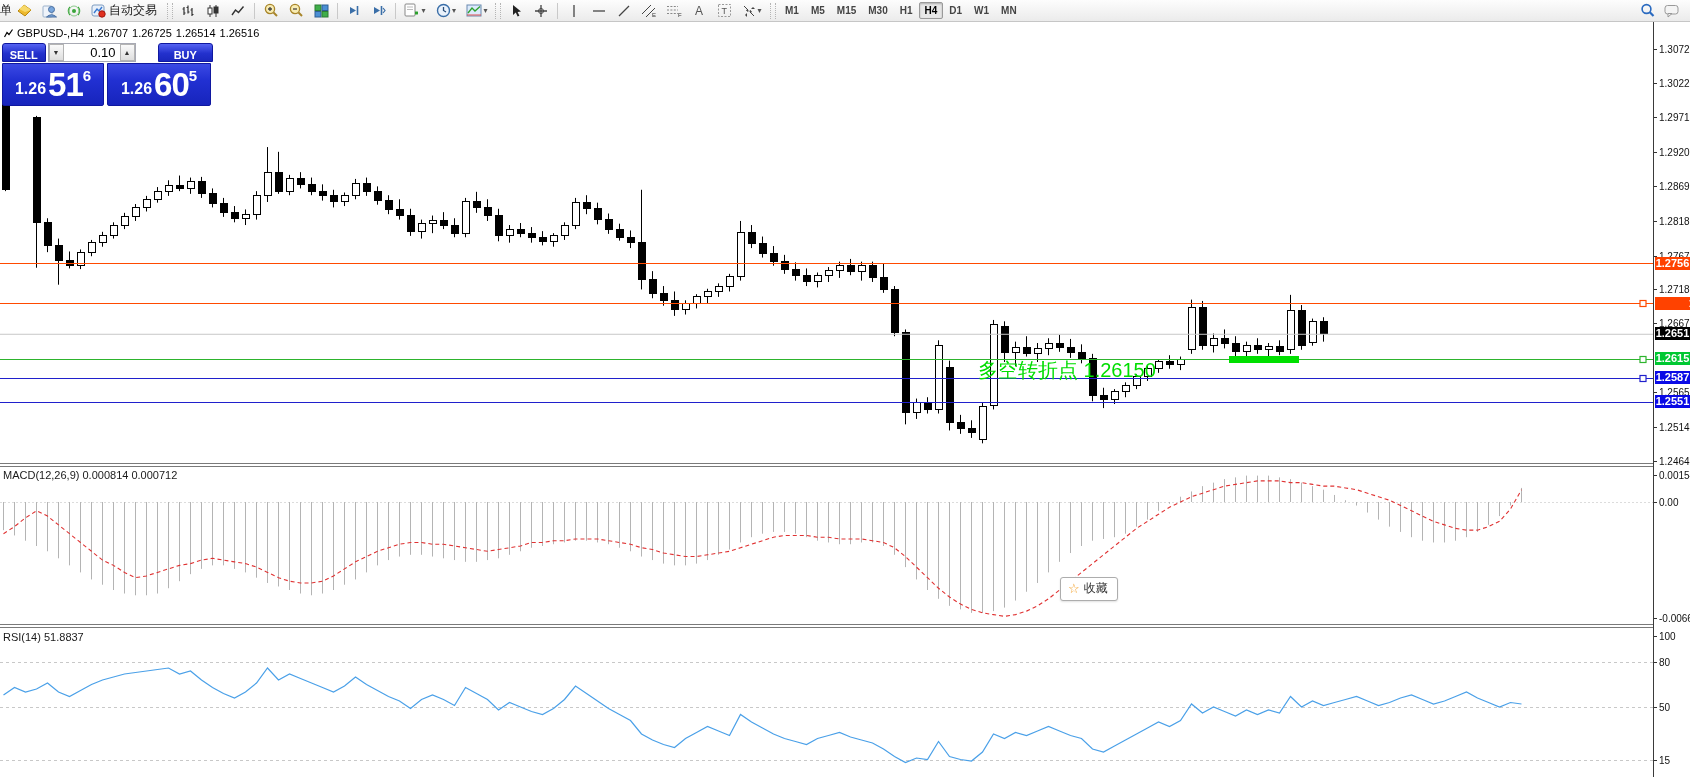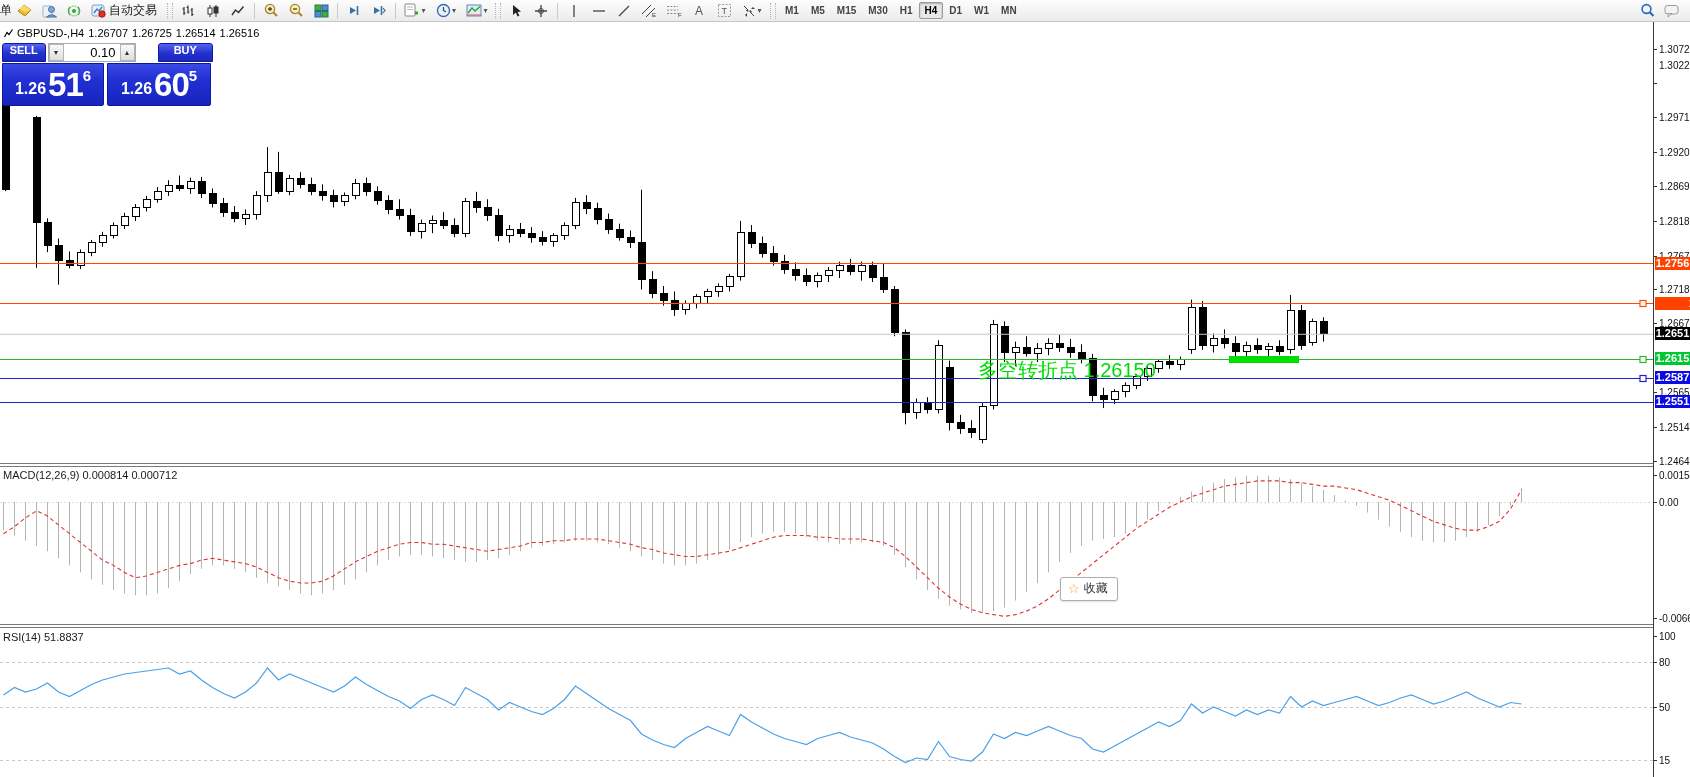--- a/index.html
+++ b/index.html
@@ -28,21 +28,21 @@
   #axis{position:absolute;left:1653px;top:0;width:37px;height:755px;background:#fff;border-left:1px solid #3a3a3a;}
   .tick-label{position:absolute;left:5px;font-size:10px;color:#111;white-space:nowrap;}
   .tick-mark{position:absolute;left:0;width:3px;height:1px;background:#333;}
   .price-tag{position:absolute;left:1px;width:35px;height:13px;line-height:13px;
     font-size:11px;color:#fff;text-align:center;font-weight:bold;}
   #symbol-line{position:absolute;left:4px;top:5px;font-size:11px;color:#000;
     display:flex;align-items:center;gap:4px;}
   
   #trade-panel{position:absolute;left:2px;top:21px;width:211px;}
   #tp-row1{display:flex;height:19px;}
-  .tp-btn{color:#fff;font-size:11px;font-weight:bold;display:flex;align-items:flex-start;justify-content:center;
+  .tp-btn{color:#fff;font-size:11px;font-weight:bold;display:flex;align-items:flex-end;justify-content:center;
     background:linear-gradient(#5563f2,#2331cd 55%,#1a27bd);border:1px solid #1018a0;border-radius:3px 3px 0 0;box-sizing:border-box;}
   #sell-btn{width:47px;}
   #buy-btn{width:60px;margin-left:20px;}
   #spinner{flex:1;display:flex;margin:0 2px;border:1px solid #a8aab4;background:#fff;box-sizing:border-box;}
   .spin-btn{width:15px;background:linear-gradient(#fafafa,#dedede);border:1px solid #b4b4b4;
     font-size:7px;color:#333;display:flex;align-items:center;justify-content:center;box-sizing:border-box;}
   #vol-input{flex:1;border:none;outline:none;font-size:13px;text-align:right;padding-right:4px;width:50px;
     font-family:"Liberation Sans",sans-serif;}
   #tp-row2{display:flex;height:43px;margin-top:1px;}
   .price-box{background:linear-gradient(#3b49e4,#2130d2 40%,#1724bc);border:1px solid #1018a0;
@@ -717,21 +717,21 @@
 
     <div id="fav-btn" style="left: 1060px; top: 555px;">
       <span id="fav-star">☆</span>
       <span>收藏</span>
     </div>
 
     <div id="axis">
         <div class="tick-mark" style="top: 27px;"></div>
         <div class="tick-label" style="top: 22px;">1.3072</div>
         <div class="tick-mark" style="top: 61px;"></div>
-        <div class="tick-label" style="top: 38px;">1.3022</div>
+        <div class="tick-label" style="top: 56px;">1.3022</div>
         <div class="tick-mark" style="top: 95px;"></div>
         <div class="tick-label" style="top: 90px;">1.2971</div>
         <div class="tick-mark" style="top: 130px;"></div>
         <div class="tick-label" style="top: 125px;">1.2920</div>
         <div class="tick-mark" style="top: 164px;"></div>
         <div class="tick-label" style="top: 159px;">1.2869</div>
         <div class="tick-mark" style="top: 199px;"></div>
         <div class="tick-label" style="top: 194px;">1.2818</div>
         <div class="tick-mark" style="top: 234px;"></div>
         <div class="tick-label" style="top: 229px;">1.2767</div>

